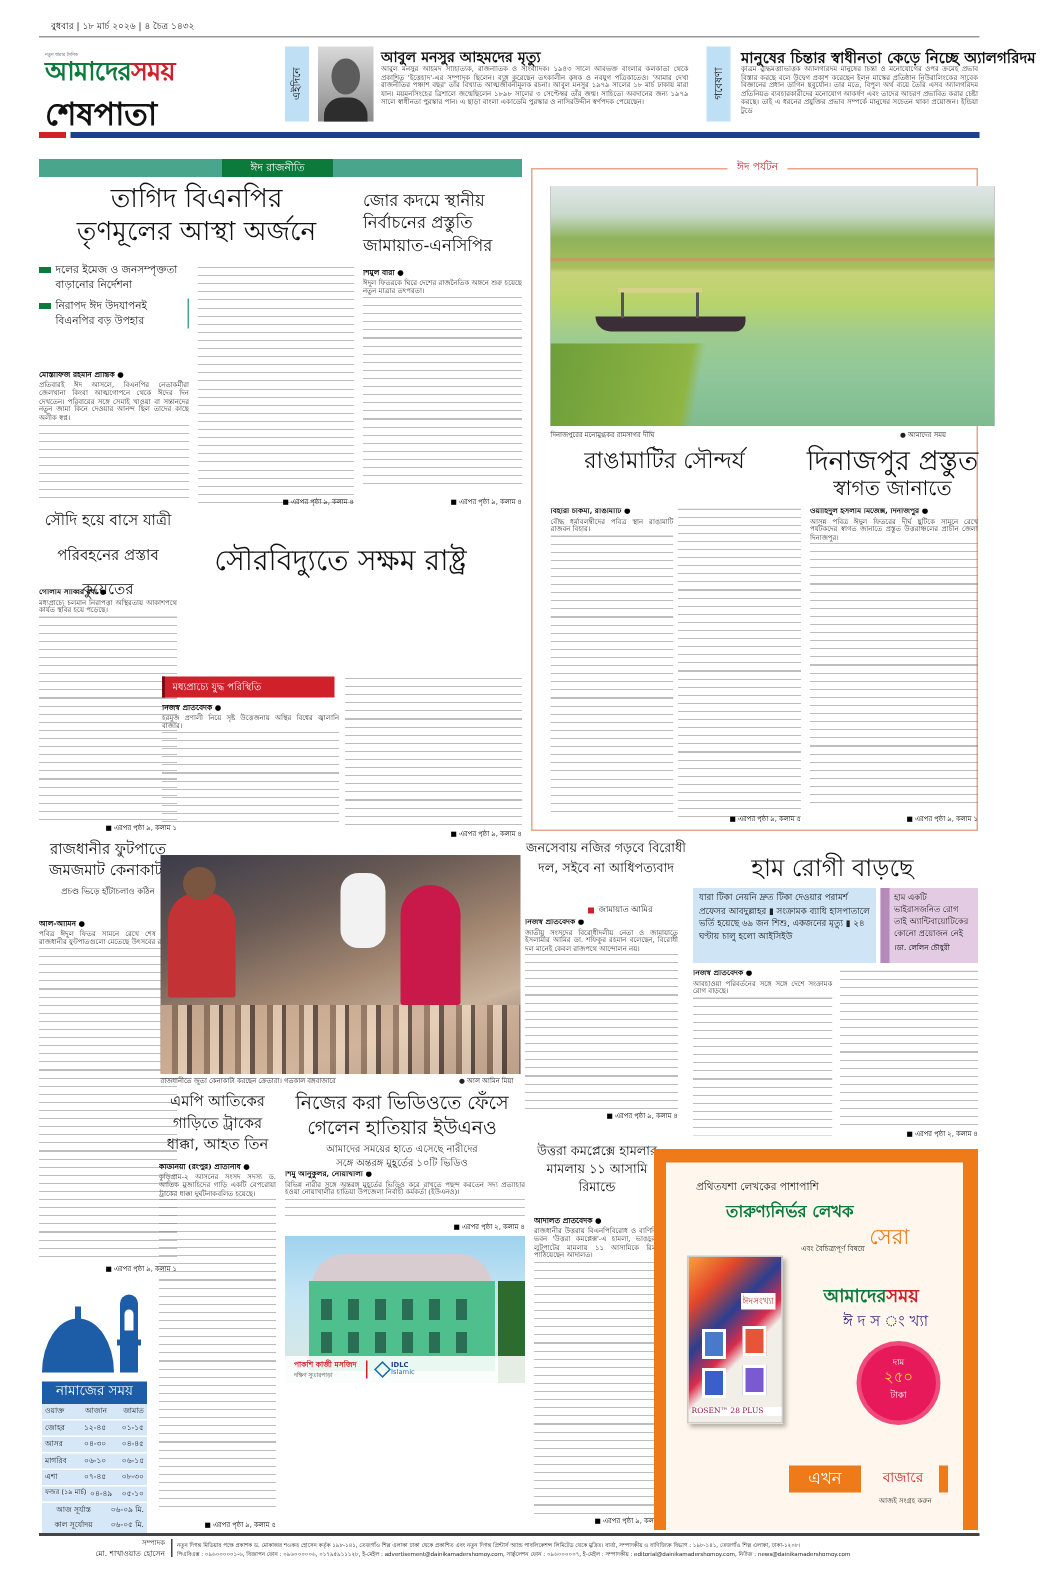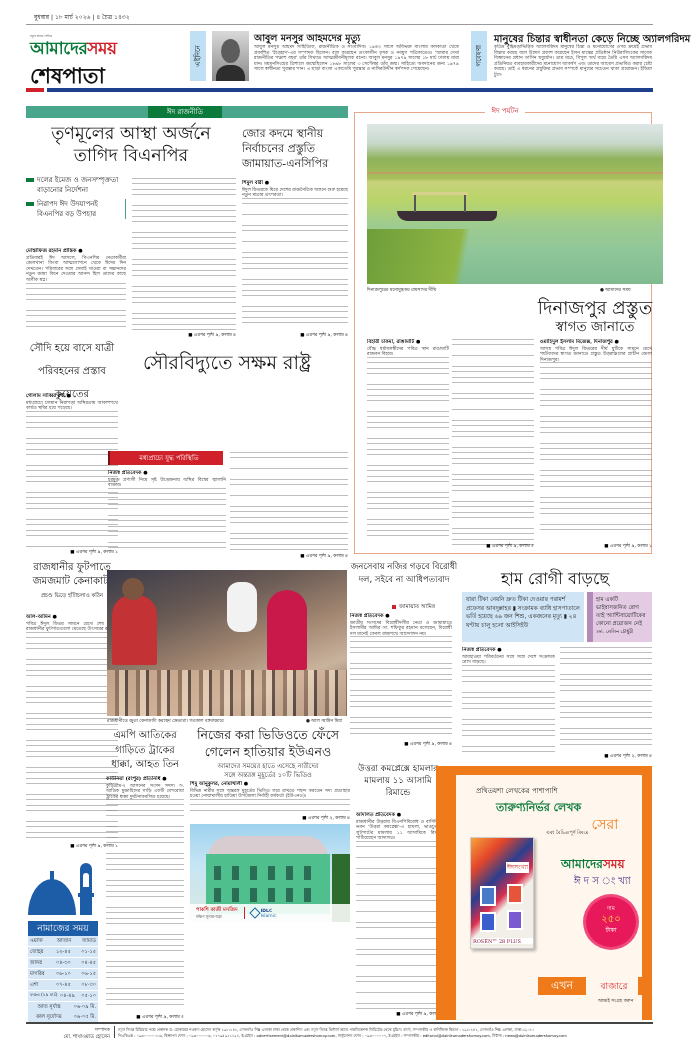--- a/index.html
+++ b/index.html
@@ -43,22 +43,22 @@
 <div class="abs" style="left:494px;top:31px;font-size:10px;font-weight:bold;color:#111;white-space:nowrap;">মানুষের চিন্তার স্বাধীনতা কেড়ে নিচ্ছে অ্যালগরিদম</div>
 <div class="abs txt" style="left:494px;top:44px;width:158px;height:38px;">কৃত্রিম বুদ্ধিমত্তাভিত্তিক অ্যালগরিদম মানুষের চিন্তা ও মনোযোগের ওপর ক্রমেই প্রভাব বিস্তার করছে বলে উদ্বেগ প্রকাশ করেছেন ইলন মাস্কের প্রতিষ্ঠান নিউরালিংকের সাবেক বিজ্ঞানের প্রধান ডাগিন ছবুর্যোন। তার মতে, বিপুল অর্থ ব্যয়ে তৈরি এসব অ্যালগরিদম প্রতিনিয়ত ব্যবহারকারীদের মনোযোগ আকর্ষণ এবং তাদের আচরণ প্রভাবিত করার চেষ্টা করছে। তাই এ ধরনের প্রযুক্তির প্রভাব সম্পর্কে মানুষের সচেতন থাকা প্রয়োজন। ইন্ডিয়া টুডে</div>
 
 <div class="abs" style="left:26px;top:88px;width:18px;height:4px;background:#d0212a;"></div>
 <div class="abs" style="left:47px;top:88px;width:606px;height:4px;background:#1d3f8c;"></div>
 
 <div class="abs" style="left:26px;top:106px;width:322px;height:12px;background:#4aa58d;"></div>
 <div class="abs" style="left:148px;top:106px;width:74px;height:12px;background:#0b7a3b;color:#fff;font-size:7px;text-align:center;line-height:12px;">ঈদ রাজনীতি</div>
 
 <div class="abs hd" style="left:26px;top:122px;width:210px;">
+  <div style="font-size:17.5px;line-height:22px;">তাগিদ বিএনপির</div>
   <div style="font-size:17.5px;line-height:22px;">তৃণমূলের আস্থা অর্জনে</div>
-  <div style="font-size:17.5px;line-height:22px;">তাগিদ বিএনপির</div>
 </div>
 
 <div class="abs" style="left:26px;top:175px;width:100px;">
   <div style="display:flex;gap:3px;margin-bottom:4px;">
     <span style="width:8px;height:4px;background:#0b7a3b;margin-top:3px;flex:none;"></span>
     <span style="font-size:7px;line-height:10px;color:#222;">দলের ইমেজ ও জনসম্পৃক্ততা বাড়ানোর নির্দেশনা</span>
   </div>
   <div style="display:flex;gap:3px;border-right:1px solid #4aa58d;">
     <span style="width:8px;height:4px;background:#0b7a3b;margin-top:3px;flex:none;"></span>
     <span style="font-size:7px;line-height:10px;color:#222;">নিরাপদ ঈদ উদযাপনই বিএনপির বড় উপহার</span>
@@ -85,23 +85,23 @@
 
 <div class="abs hd" style="left:26px;top:336px;width:92px;font-size:10px;line-height:23px;">সৌদি হয়ে বাসে যাত্রী পরিবহনের প্রস্তাব কুয়েতের</div>
 <div class="abs txt" style="left:26px;top:393px;width:92px;height:156px;">
   <span class="byline">গোলাম সাব্বির রবী ●</span>
   <span>মধ্যপ্রাচ্যে চলমান নিরাপত্তা অস্থিরতায় আকাশপথে কার্যত স্থবির হয়ে পড়েছে।</span>
   <span class="filler" style="height:136px;"></span>
 </div>
 <div class="abs jump" style="left:40px;top:549px;width:78px;">■ এরপর পৃষ্ঠা ৯, কলাম ১</div>
 
 <div class="abs hd" style="left:106px;top:350px;width:242px;">
-  <div style="font-size:19px;line-height:25px;">সৌরবিদ্যুতে সক্ষম রাষ্ট্র</div>
-</div>
-<div class="abs" style="left:108px;top:451px;width:115px;height:14px;background:#d0212a;color:#fff;font-size:6.5px;line-height:14px;padding-left:5px;border-left:2px solid #7a0e12;text-align:center;">মধ্যপ্রাচ্যে যুদ্ধ পরিস্থিতি</div>
+  <div style="font-size:19px;line-height:25px;margin-top:12px;">সৌরবিদ্যুতে সক্ষম রাষ্ট্র</div>
+</div>
+<div class="abs" style="left:108px;top:451px;width:115px;height:14px;background:#d0212a;color:#fff;font-size:6.5px;line-height:14px;padding-left:5px;border-left:2px solid #7a0e12;">মধ্যপ্রাচ্যে যুদ্ধ পরিস্থিতি</div>
 <div class="abs txt" style="left:108px;top:470px;width:118px;height:82px;">
   <span class="byline">নিজস্ব প্রতিবেদক ●</span>
   <span>হরমুজ প্রণালী নিয়ে সৃষ্ট উত্তেজনায় অস্থির বিশ্বের জ্বালানি বাজার।</span>
   <span class="filler" style="height:66px;"></span>
 </div>
 <div class="abs txt" style="left:230px;top:452px;width:118px;height:100px;">
   <span class="filler"></span>
 </div>
 <div class="abs jump" style="left:270px;top:553px;width:78px;">■ এরপর পৃষ্ঠা ৯, কলাম ৪</div>
 
@@ -114,20 +114,21 @@
   <div style="position:absolute;left:0;bottom:0;width:55%;height:55px;background:linear-gradient(100deg,#6e9e3a 0%,#8fb543 55%,transparent 60%);"></div>
   <div style="position:absolute;left:30px;top:87px;width:100px;height:10px;background:#3c2e36;border-radius:0 0 12px 18px;"></div>
   <div style="position:absolute;left:45px;top:68px;width:56px;height:3px;background:#d7d18b;"></div>
   <div style="position:absolute;left:47px;top:71px;width:2px;height:17px;background:#555;"></div>
   <div style="position:absolute;left:97px;top:71px;width:2px;height:17px;background:#555;"></div>
 </div>
 <div class="abs" style="left:367px;top:287px;font-size:4.5px;color:#222;">দিনাজপুরের মনোমুগ্ধকর রামসাগর দীঘি</div>
 <div class="abs" style="left:600px;top:287px;font-size:4.5px;color:#222;">● আমাদের সময়</div>
 
 <div class="abs hd" style="left:358px;top:298px;width:170px;">
+  <div style="font-size:15px;line-height:19px;">রাঙামাটির সৌন্দর্য</div>
 </div>
 <div class="abs txt" style="left:367px;top:339px;width:82px;height:208px;">
   <span class="byline">বিহারী চাকমা, রাঙামাটি ●</span>
   <span>বৌদ্ধ ধর্মাবলম্বীদের পবিত্র স্থান রাঙামাটি রাজবন বিহার।</span>
   <span class="filler" style="height:186px;"></span>
 </div>
 <div class="abs txt" style="left:452px;top:339px;width:82px;height:206px;">
   <span class="filler"></span>
 </div>
 <div class="abs jump" style="left:462px;top:543px;width:72px;">■ এরপর পৃষ্ঠা ৯, কলাম ৫</div>
@@ -285,21 +286,21 @@
   <div style="display:flex;padding:1px 2px;">
     <span style="width:38px;text-align:center;">আজ সূর্যাস্ত</span>
     <span style="width:28px;text-align:right;">০৬-০৯ মি.</span>
   </div>
   <div style="display:flex;padding:1px 2px;">
     <span style="width:38px;text-align:center;">কাল সূর্যোদয়</span>
     <span style="width:28px;text-align:right;">০৬-০৫ মি.</span>
   </div>
 </div>
 
-<div class="abs" style="left:436px;top:766px;width:216px;height:254px;background:#ef7a1a;padding:9px 10px 0 20px;">
+<div class="abs" style="left:436px;top:766px;width:216px;height:254px;background:#ef7a1a;padding:9px 10px 0 8px;">
   <div style="position:relative;width:100%;height:100%;background:#fff7ed;">
     <div style="position:absolute;left:20px;top:10px;font-size:7px;color:#222;">প্রথিতযশা লেখকের পাশাপাশি</div>
     <div style="position:absolute;left:40px;top:24px;font-size:11px;color:#0b7a3b;font-weight:bold;">তারুণ্যনির্ভর লেখক</div>
     <div style="position:absolute;left:90px;top:38px;display:flex;align-items:flex-end;gap:3px;">
       <span style="font-size:4.8px;color:#222;">এবং বৈচিত্র্যপূর্ণ বিষয়ে</span>
       <span style="font-size:14px;color:#ef7a1a;">সেরা</span>
     </div>
     <div style="position:absolute;left:14px;top:62px;width:64px;height:112px;background:linear-gradient(135deg,#f6a23c 0%,#e4462a 20%,#2b3f8f 38%,#d92d4b 52%,#f2eee8 60%,#f2eee8 100%);border:1px solid #ccc;box-shadow:2px 2px 3px rgba(0,0,0,.3);">
       <div style="position:absolute;right:4px;top:24px;font-size:6px;color:#c0392b;background:#fff;padding:0 1px;">ঈদসংখ্যা</div>
       <div style="position:absolute;left:9px;top:48px;width:16px;height:20px;background:#4b79c9;border:2px solid #fff;"></div>

